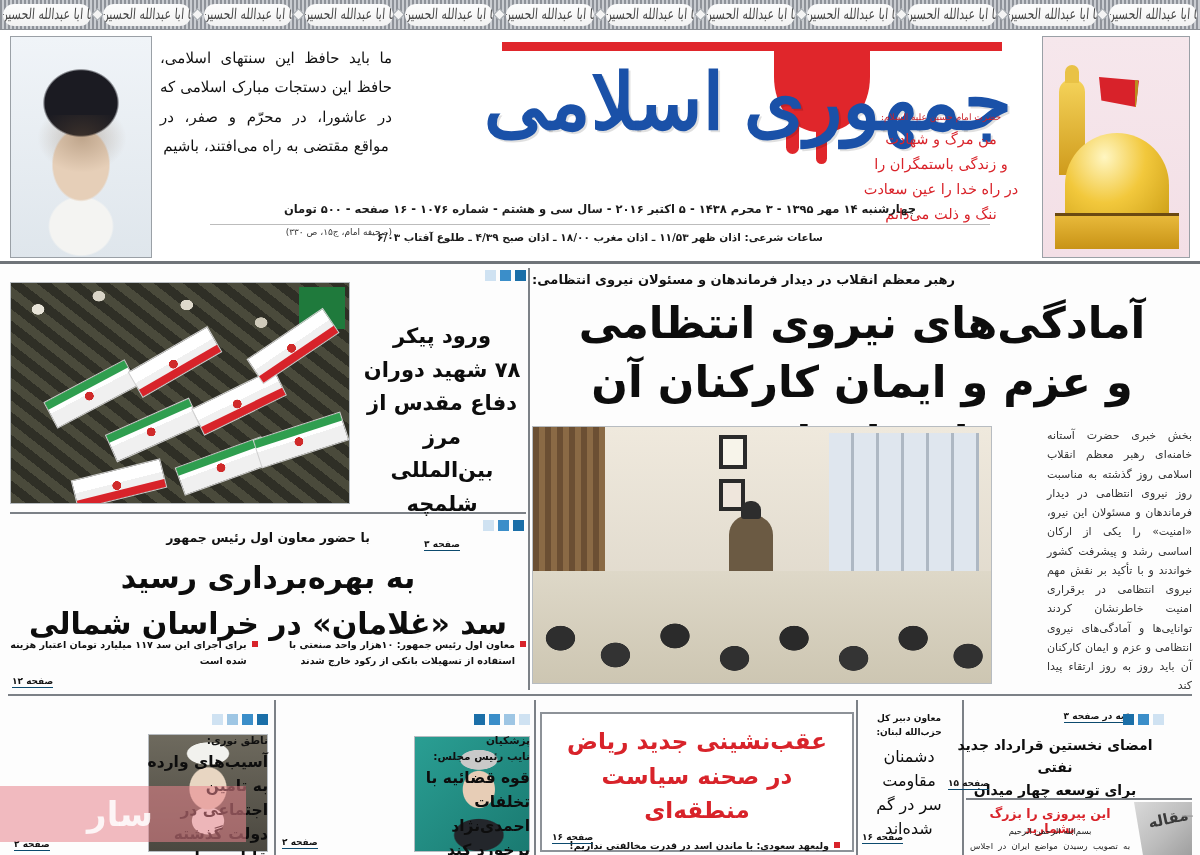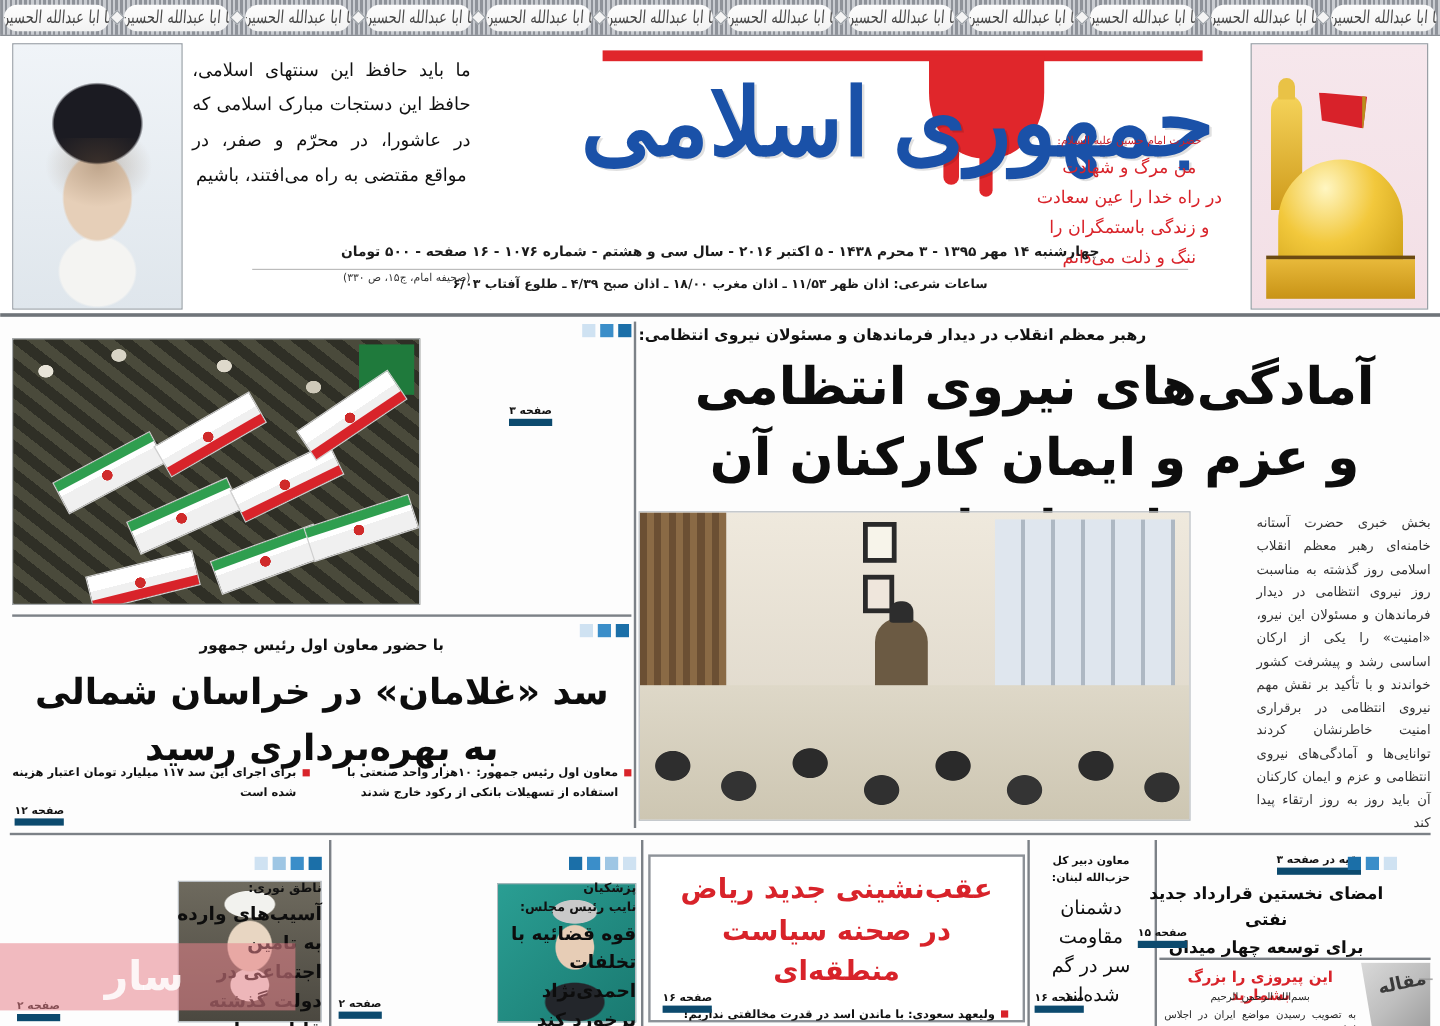--- a/index.html
+++ b/index.html
@@ -177,21 +177,21 @@
 
   .sq-marks { position: absolute; display: flex; gap: 4px; }
   .sq { width: 11px; height: 11px; }
   .sq.l1 { background: #cfe2f2; }
   .sq.l2 { background: #9ec6e4; }
   .sq.l3 { background: #3b8ec9; }
   .sq.l4 { background: #1b6fa8; }
 
   .pageref {
     display: inline-block; font-size: 9px; font-weight: bold; color: #111;
-    border-bottom: 6px solid #0c4a6e; padding-bottom: 1px;
+    border-bottom: 1px solid #0c4a6e; padding-bottom: 1px;
   }
 
   .kicker {
     font-size: 12.5px; font-weight: bold; color: #111; text-align: center;
   }
   .bullet-row {
     display: flex; align-items: flex-start; gap: 5px;
     font-size: 9.6px; line-height: 1.6; color: #111; font-weight: bold;
     margin-bottom: 4px;
   }
@@ -518,22 +518,22 @@
       <div class="redbar"></div>
       <div class="blood"></div>
       <div class="paper-title">جمهوری اسلامی</div>
       <div class="dateline">چهارشنبه ۱۴ مهر ۱۳۹۵ - ۳ محرم ۱۴۳۸ - ۵ اکتبر ۲۰۱۶ - سال سی و هشتم - شماره ۱۰۷۶ - ۱۶ صفحه - ۵۰۰ تومان</div>
       <div class="prayerline">ساعات شرعی: اذان ظهر ۱۱/۵۳ ـ اذان مغرب ۱۸/۰۰ ـ اذان صبح ۴/۳۹ ـ طلوع آفتاب ۶/۰۳</div>
     </div>
 
     <div class="hossein-block">
       <div class="hossein-attr">حضرت امام حسین علیه السلام:</div>
       <div class="hossein-line">من مرگ و شهادت</div>
+      <div class="hossein-line">و زندگی باستمگران را</div>
       <div class="hossein-line">در راه خدا را عین سعادت</div>
-      <div class="hossein-line">و زندگی باستمگران را</div>
       <div class="hossein-line">ننگ و ذلت می‌دانم</div>
     </div>
 
     <div class="photo-frame shrine-frame">
       <div class="shrine-art">
         <div class="minaret"></div>
         <div class="redflag"></div>
         <div class="dome"></div>
         <div class="dome-base"></div>
       </div>
@@ -589,37 +589,43 @@
       <div class="coffin r" style="left:118px; top:64px; transform:rotate(-30deg);"></div>
       <div class="coffin g" style="left:96px; top:132px; transform:rotate(-24deg);"></div>
       <div class="coffin r" style="left:182px; top:104px; transform:rotate(-26deg);"></div>
       <div class="coffin g" style="left:166px; top:168px; transform:rotate(-20deg);"></div>
       <div class="coffin r" style="left:236px; top:48px; transform:rotate(-34deg);"></div>
       <div class="coffin g" style="left:244px; top:142px; transform:rotate(-18deg);"></div>
       <div class="coffin r" style="left:62px; top:186px; transform:rotate(-14deg);"></div>
     </div>
 
     <div class="martyrs-text">
+      <div class="martyrs-title">
+        <div>ورود پیکر</div>
+        <div>۷۸ شهید دوران</div>
+        <div>دفاع مقدس از مرز</div>
+        <div>بین‌المللی شلمچه</div>
+      </div>
       <div class="martyrs-ref">
         <span class="pageref">صفحه ۳</span>
       </div>
     </div>
   </div>
 
   <div class="dam">
     <div class="sq-marks" style="right:2px; top:4px;">
       <div class="sq l4"></div>
       <div class="sq l3"></div>
       <div class="sq l1"></div>
     </div>
 
     <div class="kicker dam-kicker">با حضور معاون اول رئیس جمهور</div>
     <div class="dam-title">
+      <div>به بهره‌برداری رسید</div>
       <div>سد «غلامان» در خراسان شمالی</div>
-      <div>به بهره‌برداری رسید</div>
     </div>
 
     <div class="dam-bullets">
       <div class="bullet-row">
         <span class="bullet-sq"></span>
         <span>معاون اول رئیس جمهور: ۱۰هزار واحد صنعتی با استفاده از تسهیلات بانکی از رکود خارج شدند</span>
       </div>
       <div class="bullet-row">
         <span class="bullet-sq"></span>
         <span>برای اجرای این سد ۱۱۷ میلیارد تومان اعتبار هزینه شده است</span>

